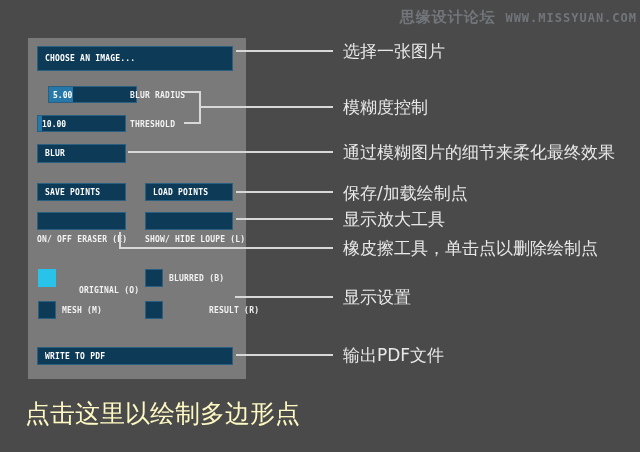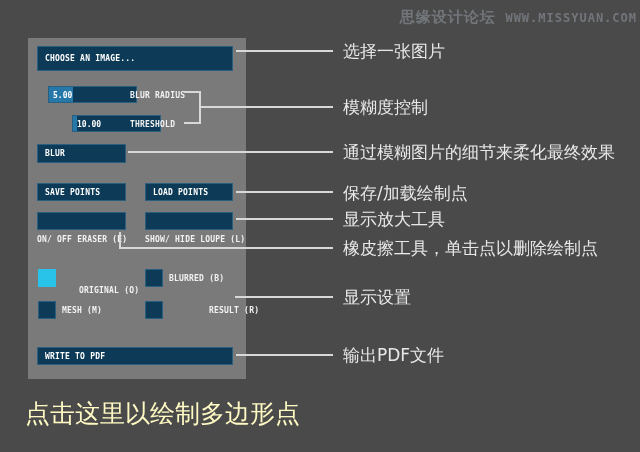--- a/index.html
+++ b/index.html
@@ -101,21 +101,21 @@
   <div class="panel">
 
     <div class="btn" style="left:9px;top:8px;width:196px;height:25px;">CHOOSE AN IMAGE...</div>
 
     <div class="slider" style="left:9px;top:48px;width:89px;height:17px;margin-left:11px;">
       <div class="fill" style="width:28%;"></div>
       <span class="val">5.00</span>
     </div>
     <div class="plabel" style="left:102px;top:53px;">BLUR RADIUS</div>
 
-    <div class="slider" style="left:9px;top:77px;width:89px;height:17px;margin-left:35px;">
+    <div class="slider" style="left:9px;top:77px;width:89px;height:17px;">
       <div class="fill" style="width:5%;"></div>
       <span class="val">10.00</span>
     </div>
     <div class="plabel" style="left:102px;top:82px;">THRESHOLD</div>
 
     <div class="btn" style="left:9px;top:106px;width:89px;height:19px;">BLUR</div>
 
     <div class="btn" style="left:9px;top:145px;width:89px;height:18px;">SAVE POINTS</div>
     <div class="btn" style="left:117px;top:145px;width:88px;height:18px;">LOAD POINTS</div>
 

